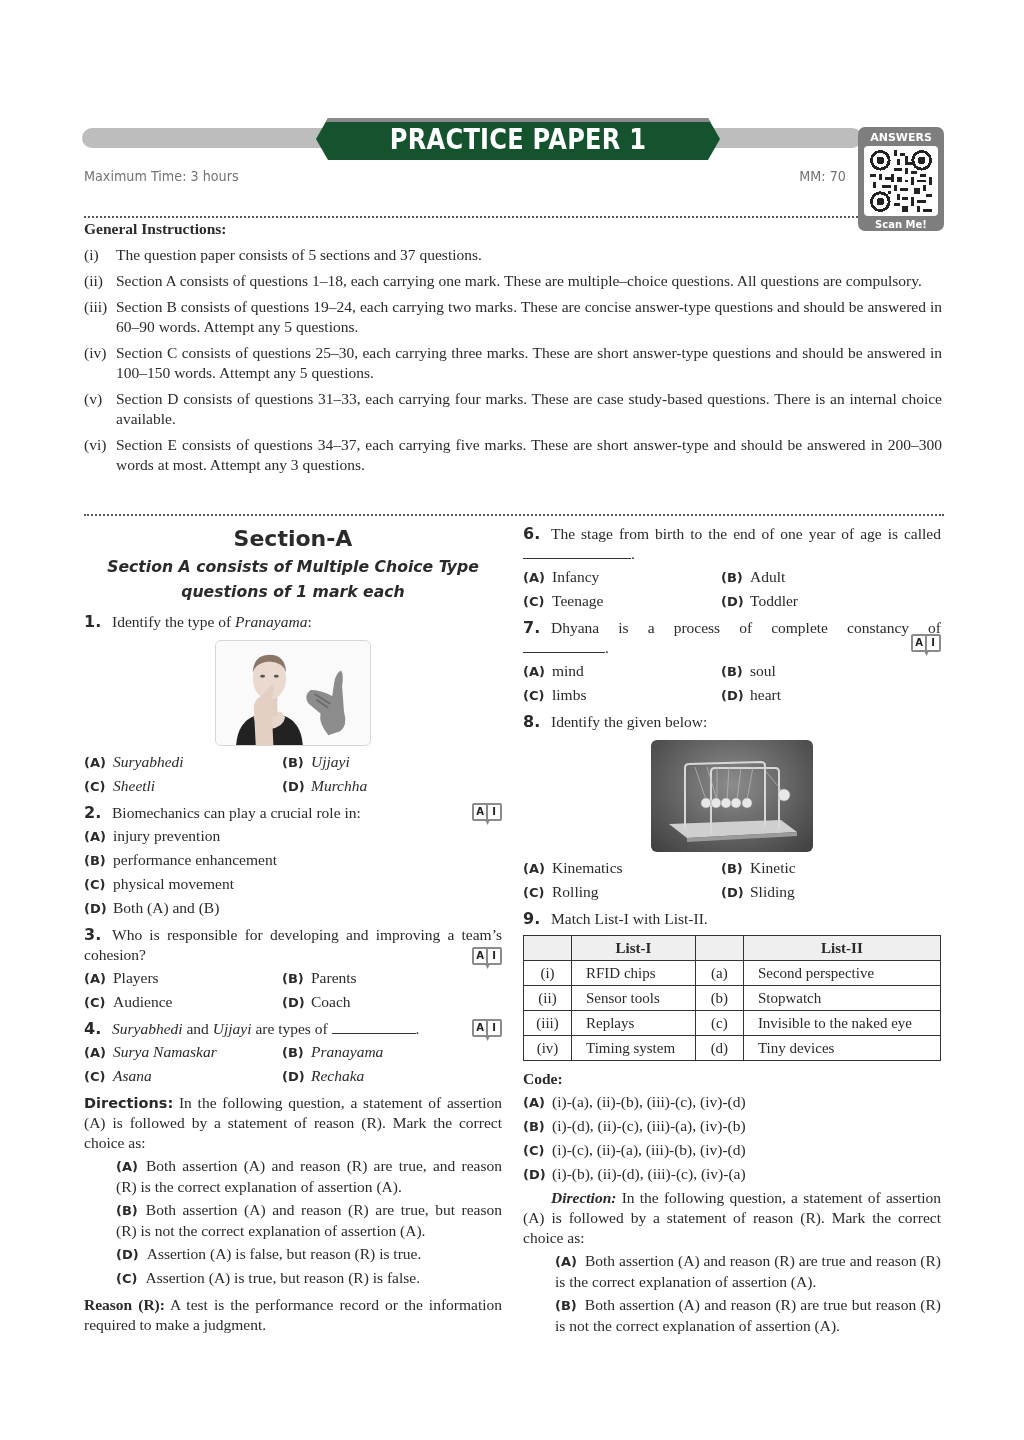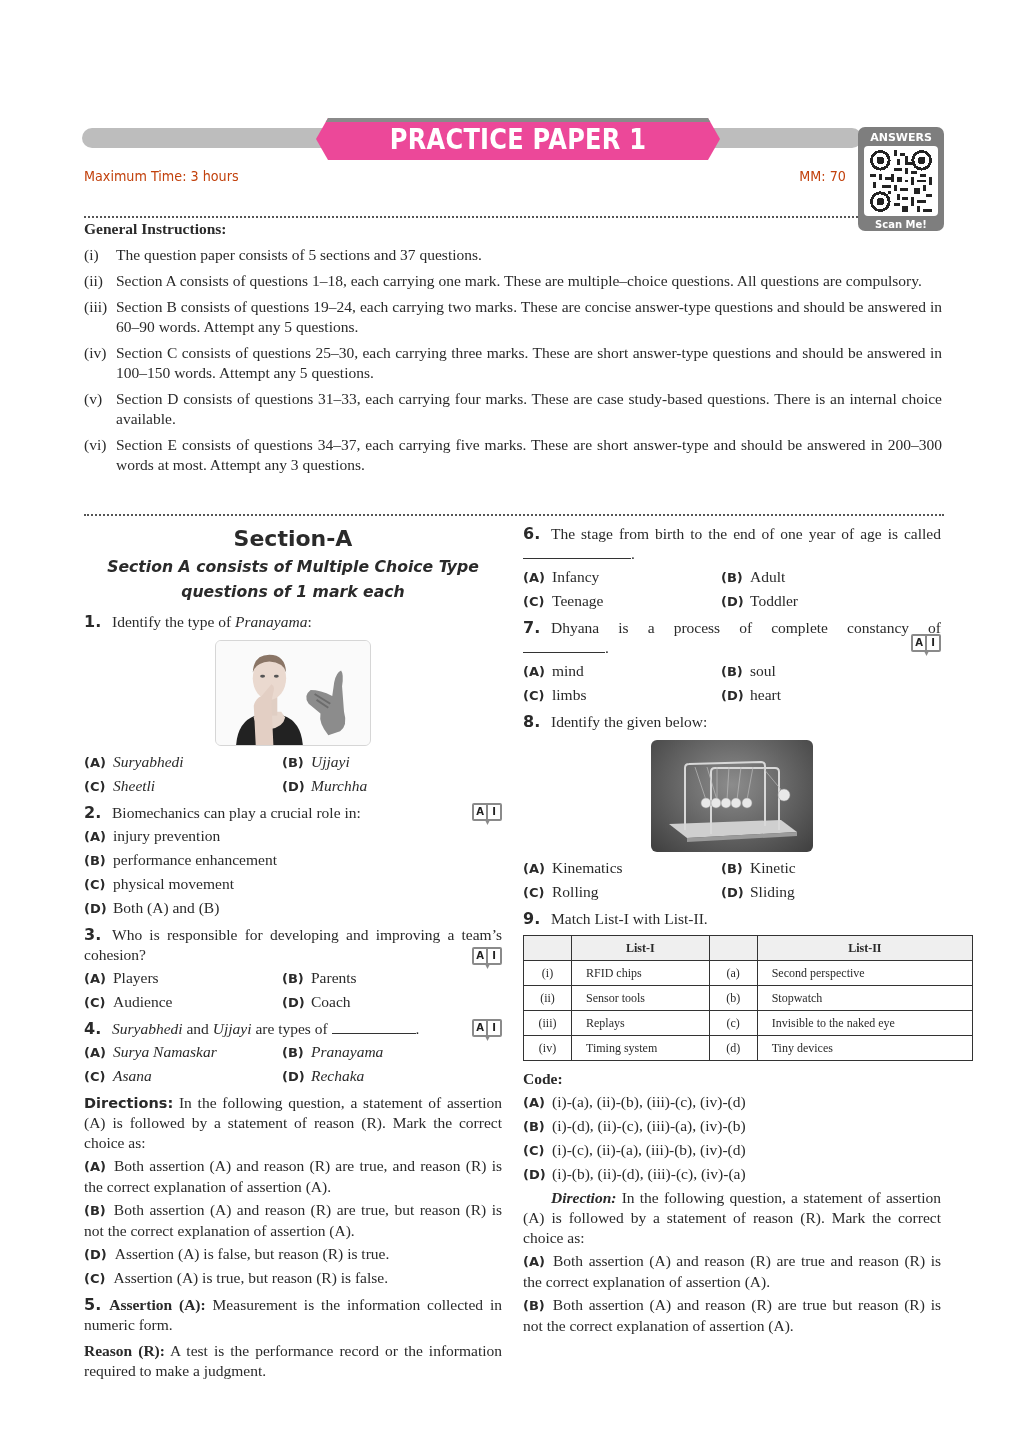--- a/index.html
+++ b/index.html
@@ -6,37 +6,37 @@
   html, body { width: 1024px; height: 1440px; background: #ffffff; }
   body { position: relative; font-family: "Liberation Serif", "DejaVu Serif", serif; color: #2a2a2a; overflow: hidden; }
 
   
   .banner-bar {
     position: absolute; left: 82px; top: 128px; width: 780px; height: 20px;
     background: #bdbdbd; border-radius: 10px;
   }
   .banner-center {
     position: absolute; left: 316px; top: 118px; width: 404px; height: 42px;
-    background: #ec4899;
+    background: #14532d;
     clip-path: polygon(12px 0, calc(100% - 12px) 0, 100% 50%, calc(100% - 12px) 100%, 12px 100%, 0 50%);
     display: flex; align-items: center; justify-content: center;
   }
   .banner-center::before {
     content: ""; position: absolute; left: 0; right: 0; top: 0; height: 4px; background: #8a8a8a;
   }
   .banner-title {
     position: relative;
     font-family: "DejaVu Sans", sans-serif; font-weight: bold; font-size: 28px;
     color: #ffffff; letter-spacing: 0.3px; transform: scaleX(0.86);
   }
 
   .meta-row {
     position: absolute; left: 84px; top: 168px; width: 762px;
     display: flex; justify-content: space-between;
-    font-family: "DejaVu Sans", sans-serif; font-size: 14.5px; color: #c2410c;
+    font-family: "DejaVu Sans", sans-serif; font-size: 14.5px; color: #737373;
   }
   .meta-row span { transform: scaleX(0.88); transform-origin: left center; display: inline-block; }
   .meta-row span.right { transform-origin: right center; }
 
   
   .qr-card {
     position: absolute; left: 858px; top: 127px; width: 86px; height: 104px;
     background: #7e7e7e; border-radius: 7px; padding: 3px;
   }
   .qr-label {
@@ -73,21 +73,21 @@
   .q { display: flex; align-items: baseline; margin-top: 6px; text-align: justify; position: relative; }
   .qn { font-family: "DejaVu Sans", sans-serif; font-weight: bold; font-size: 16px; width: 28px; flex: none; }
   .qt { flex: 1; }
   .it { font-style: italic; }
   .b { font-weight: bold; }
 
   .opts2 { display: grid; grid-template-columns: 198px 1fr; row-gap: 3px; margin-top: 3px; }
   .opt { display: flex; align-items: baseline; }
   .ol { font-family: "DejaVu Sans", sans-serif; font-weight: bold; font-size: 13px; width: 29px; flex: none; }
   .opts1 .opt { margin-top: 3px; }
-  .optwrap { margin-top: 3px; text-align: justify; }
+  .optwrap { margin-top: 3px; text-align: justify; margin-left: 32px; }
   .optwrap .ol { display: inline-block; width: auto; margin-right: 8px; }
 
   .blank { display: inline-block; border-bottom: 1px solid #333; height: 14px; vertical-align: baseline; }
 
   .ai-badge {
     position: absolute; right: 0; width: 30px; height: 18px;
     border: 2px solid #8a8a8a; border-radius: 2px; background: #fff;
     display: flex; font-family: "DejaVu Sans", sans-serif; font-weight: bold; font-size: 10px; color: #222;
   }
   .ai-badge span { flex: 1; text-align: center; line-height: 14px; }
@@ -96,21 +96,21 @@
     content: ""; position: absolute; left: 11px; bottom: -6px; width: 5px; height: 5px; background: #8a8a8a;
     clip-path: polygon(0 0, 100% 0, 50% 100%);
   }
 
   .img-box { margin: 8px auto 6px; border-radius: 6px; overflow: hidden; }
   .img-pranayama { width: 156px; height: 106px; border: 1px solid #d6d6d6; background: #fafafa; }
   .img-cradle { width: 162px; height: 112px; background: radial-gradient(ellipse at 50% 40%, #8c8c8c, #3e3e3e); }
   .img-box svg { width: 100%; height: 100%; display: block; }
 
   
-  .mt { width: 450px; border-collapse: collapse; margin-top: 6px; font-size: 12px; }
+  .mt { width: 418px; border-collapse: collapse; margin-top: 6px; font-size: 15px; }
   .mt td, .mt th { border: 1.5px solid #333; height: 25px; padding: 0 6px; }
   .mt th { background: #efefef; font-weight: bold; text-align: center; }
   .mt td.c { text-align: center; width: 48px; }
   .mt td.t { text-align: left; padding-left: 14px; }
 
   .directions { margin-top: 6px; text-align: justify; }
   .indent { text-indent: 28px; }
 </style>
 </head>
 <body>
@@ -335,23 +335,20 @@
   </div>
 
   <div class="directions">
     <span class="b" style="font-family:'DejaVu Sans',sans-serif; font-size:14.5px;">Directions:</span><span> In the following question, a statement of assertion (A) is followed by a statement of reason (R). Mark the correct choice as:</span>
   </div>
   <div class="optwrap"><span class="ol">(A)</span><span>Both assertion (A) and reason (R) are true, and reason (R) is the correct explanation of assertion (A).</span></div>
   <div class="optwrap"><span class="ol">(B)</span><span>Both assertion (A) and reason (R) are true, but reason (R) is not the correct explanation of assertion (A).</span></div>
   <div class="optwrap"><span class="ol">(D)</span><span>Assertion (A) is false, but reason (R) is true.</span></div>
   <div class="optwrap"><span class="ol">(C)</span><span>Assertion (A) is true, but reason (R) is false.</span></div>
 
-  <div class="q" style="display:block;">
-    <span class="qn" style="display:inline-block; width:auto; margin-right:8px;">5.</span><span class="b">Assertion (A):</span><span> Measurement is the information collected in numeric form.</span>
-  </div>
   <div class="directions">
     <span class="b">Reason (R):</span><span> A test is the performance record or the information required to make a judgment.</span>
   </div>
 </div>
 
 <div class="col col-right">
 
   <div class="q" style="display:block; margin-top:2px;">
     <span class="qn" style="display:inline-block;">6.</span><span>The stage from birth to the end of one year of age is called</span><span class="blank" style="width:108px;"></span>.
   </div>

